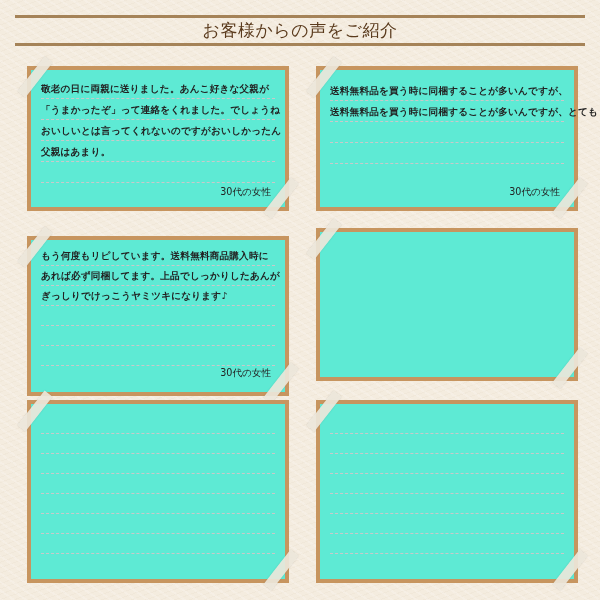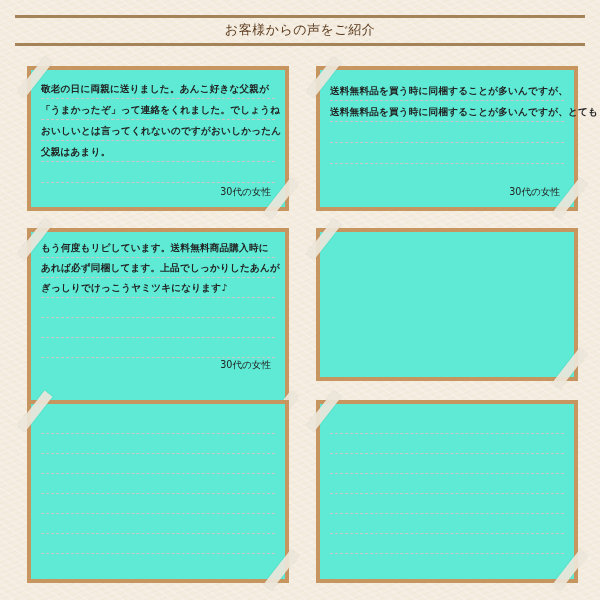--- a/index.html
+++ b/index.html
@@ -9,21 +9,21 @@
     background-image:
       repeating-linear-gradient(35deg, rgba(255,255,255,0.18) 0 2px, rgba(0,0,0,0) 2px 7px),
       repeating-linear-gradient(-20deg, rgba(200,180,150,0.08) 0 1px, rgba(0,0,0,0) 1px 5px);
     font-family:"DejaVu Sans","Liberation Sans",sans-serif;
   }
   .title-bar{position:absolute;left:15px;top:15px;width:570px;height:30px;}
   .title-line{position:absolute;left:0;width:570px;height:3px;background:#a58358;}
   .title-line.top{top:0;}
   .title-line.bottom{top:28px;}
   .title-text{position:absolute;left:0;top:4px;width:570px;text-align:center;
-    font-size:13px;line-height:22px;color:#5a3a1c;letter-spacing:0.5px;}
+    font-size:17px;line-height:22px;color:#5a3a1c;letter-spacing:0.5px;}
   .card{position:absolute;width:262px;background:#5eead4;
     box-shadow:0 0 0 4px #c7955f inset;
     box-sizing:border-box;}
   .tape{position:absolute;width:44px;height:10px;
     background:rgba(236,230,218,0.92);
     box-shadow:0 0 2px rgba(0,0,0,0.12);}
   .tape.tl{left:-14px;top:6px;transform:rotate(-52deg);}
   .tape.br{right:-14px;bottom:8px;transform:rotate(-52deg);}
   .lines{position:absolute;left:14px;right:14px;top:18px;}
   .ruled{height:19px;position:relative;
@@ -77,21 +77,21 @@
         <span></span>
       </div>
     <div class="ruled" style="height:20px">
         <span></span>
       </div>
   </div>
   <div class="signature" style="top:120px;">30代の女性</div>
   <div class="tape br"></div>
 </div>
 
-<div class="card" style="left:27px;top:228px;height:196px;">
+<div class="card" style="left:27px;top:236px;height:160px;">
   <div class="tape tl"></div>
   <div class="lines" style="top:10px;">
     <div class="ruled" style="height:19px">
         <span>もう何度もリピしています。送料無料商品購入時に</span>
       </div>
     <div class="ruled" style="height:19px">
         <span>あれば必ず同梱してます。上品でしっかりしたあんが</span>
       </div>
     <div class="ruled" style="height:19px">
         <span>ぎっしりでけっこうヤミツキになります♪</span>

